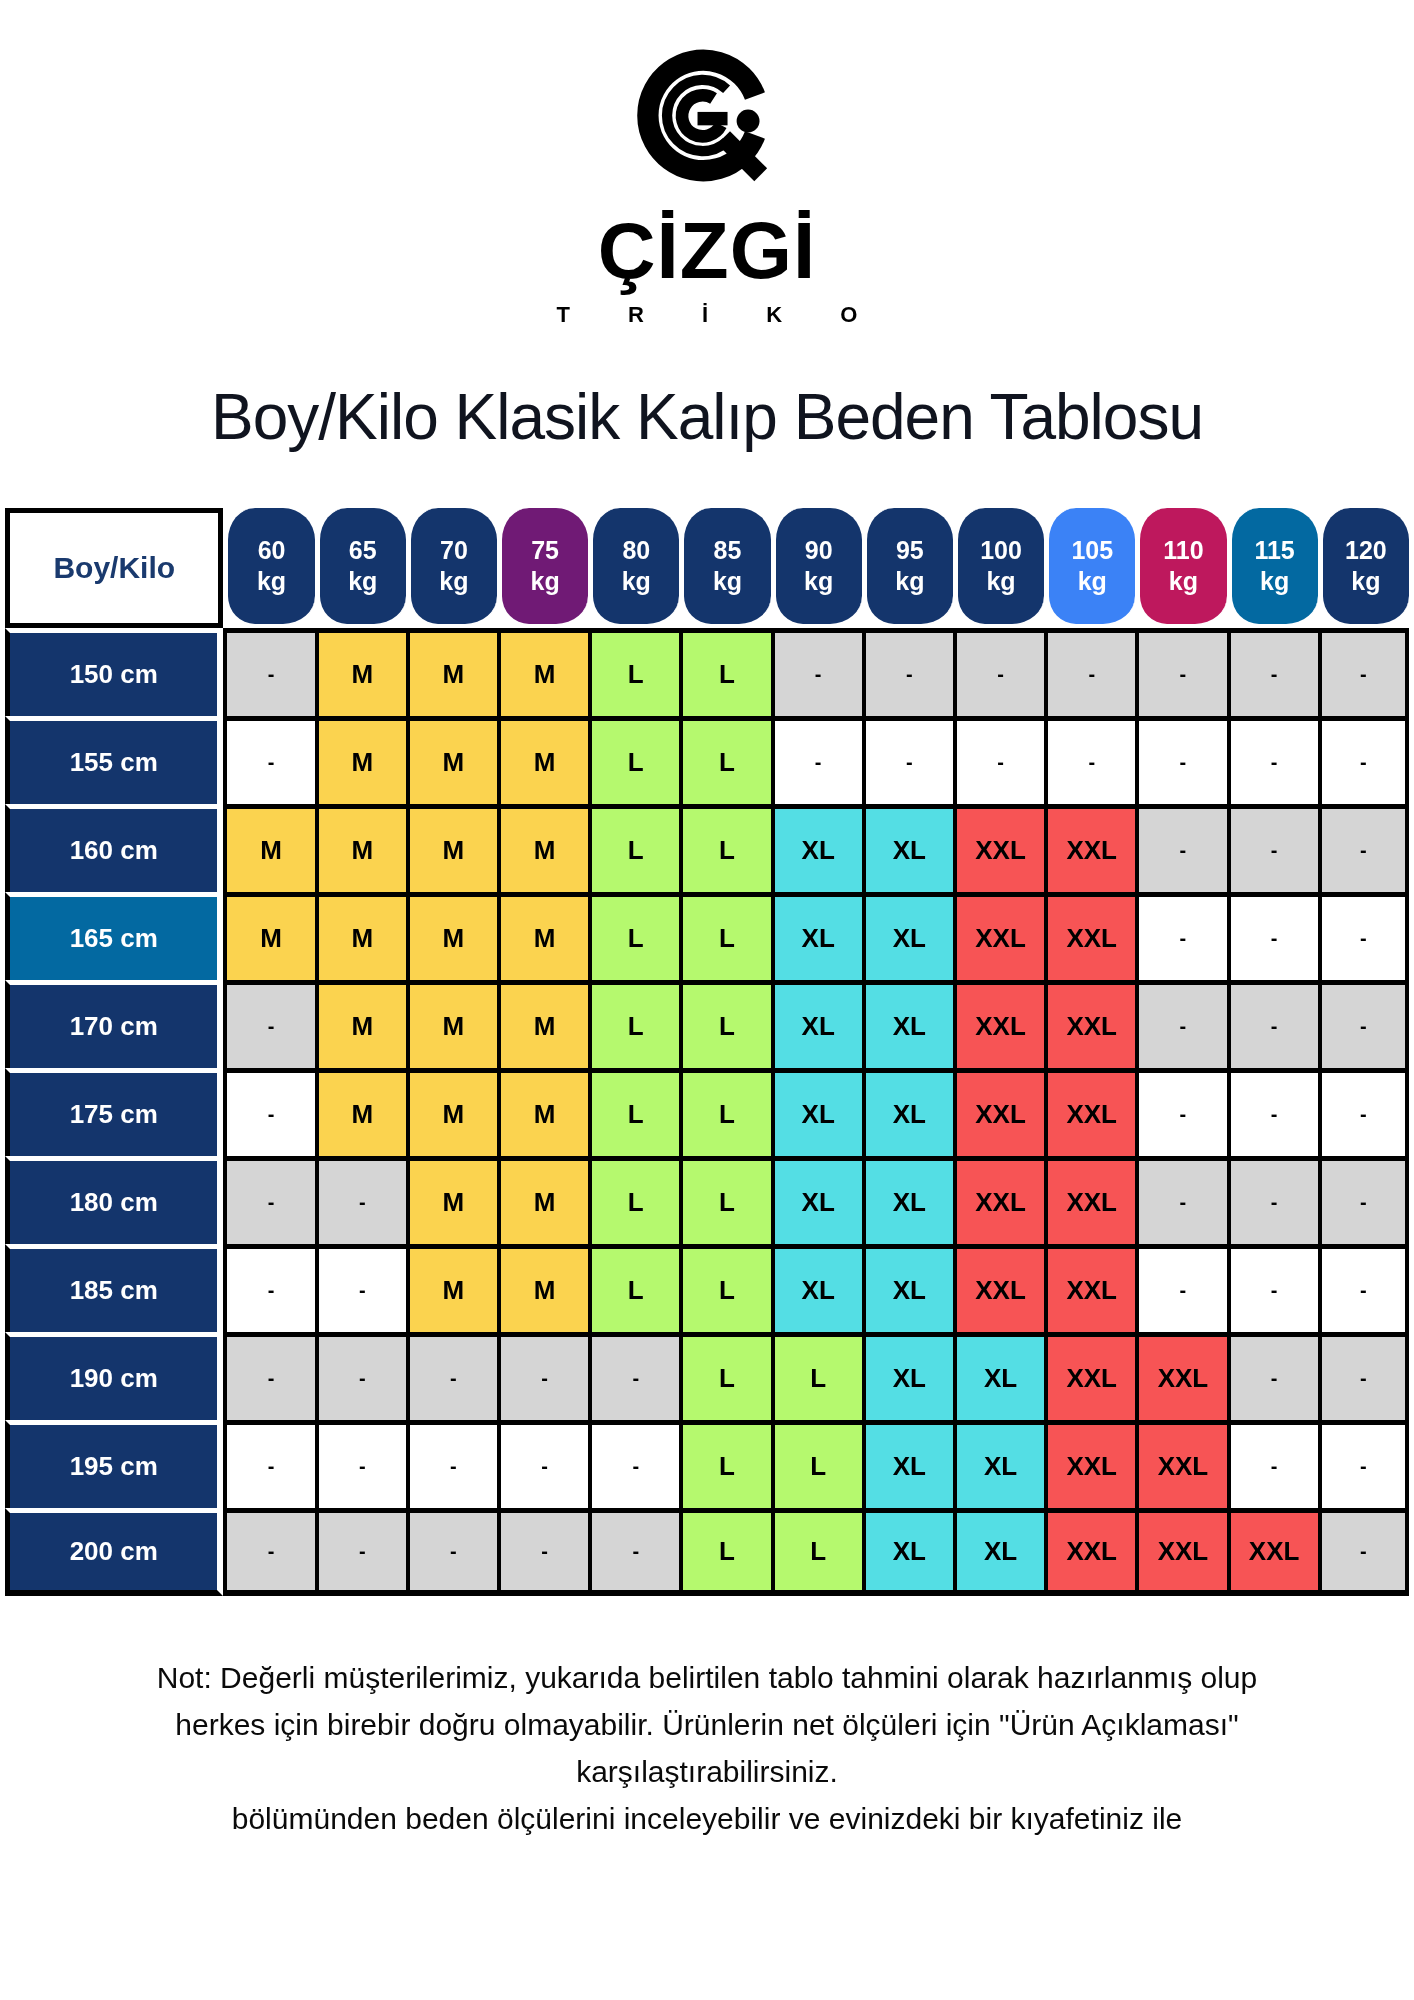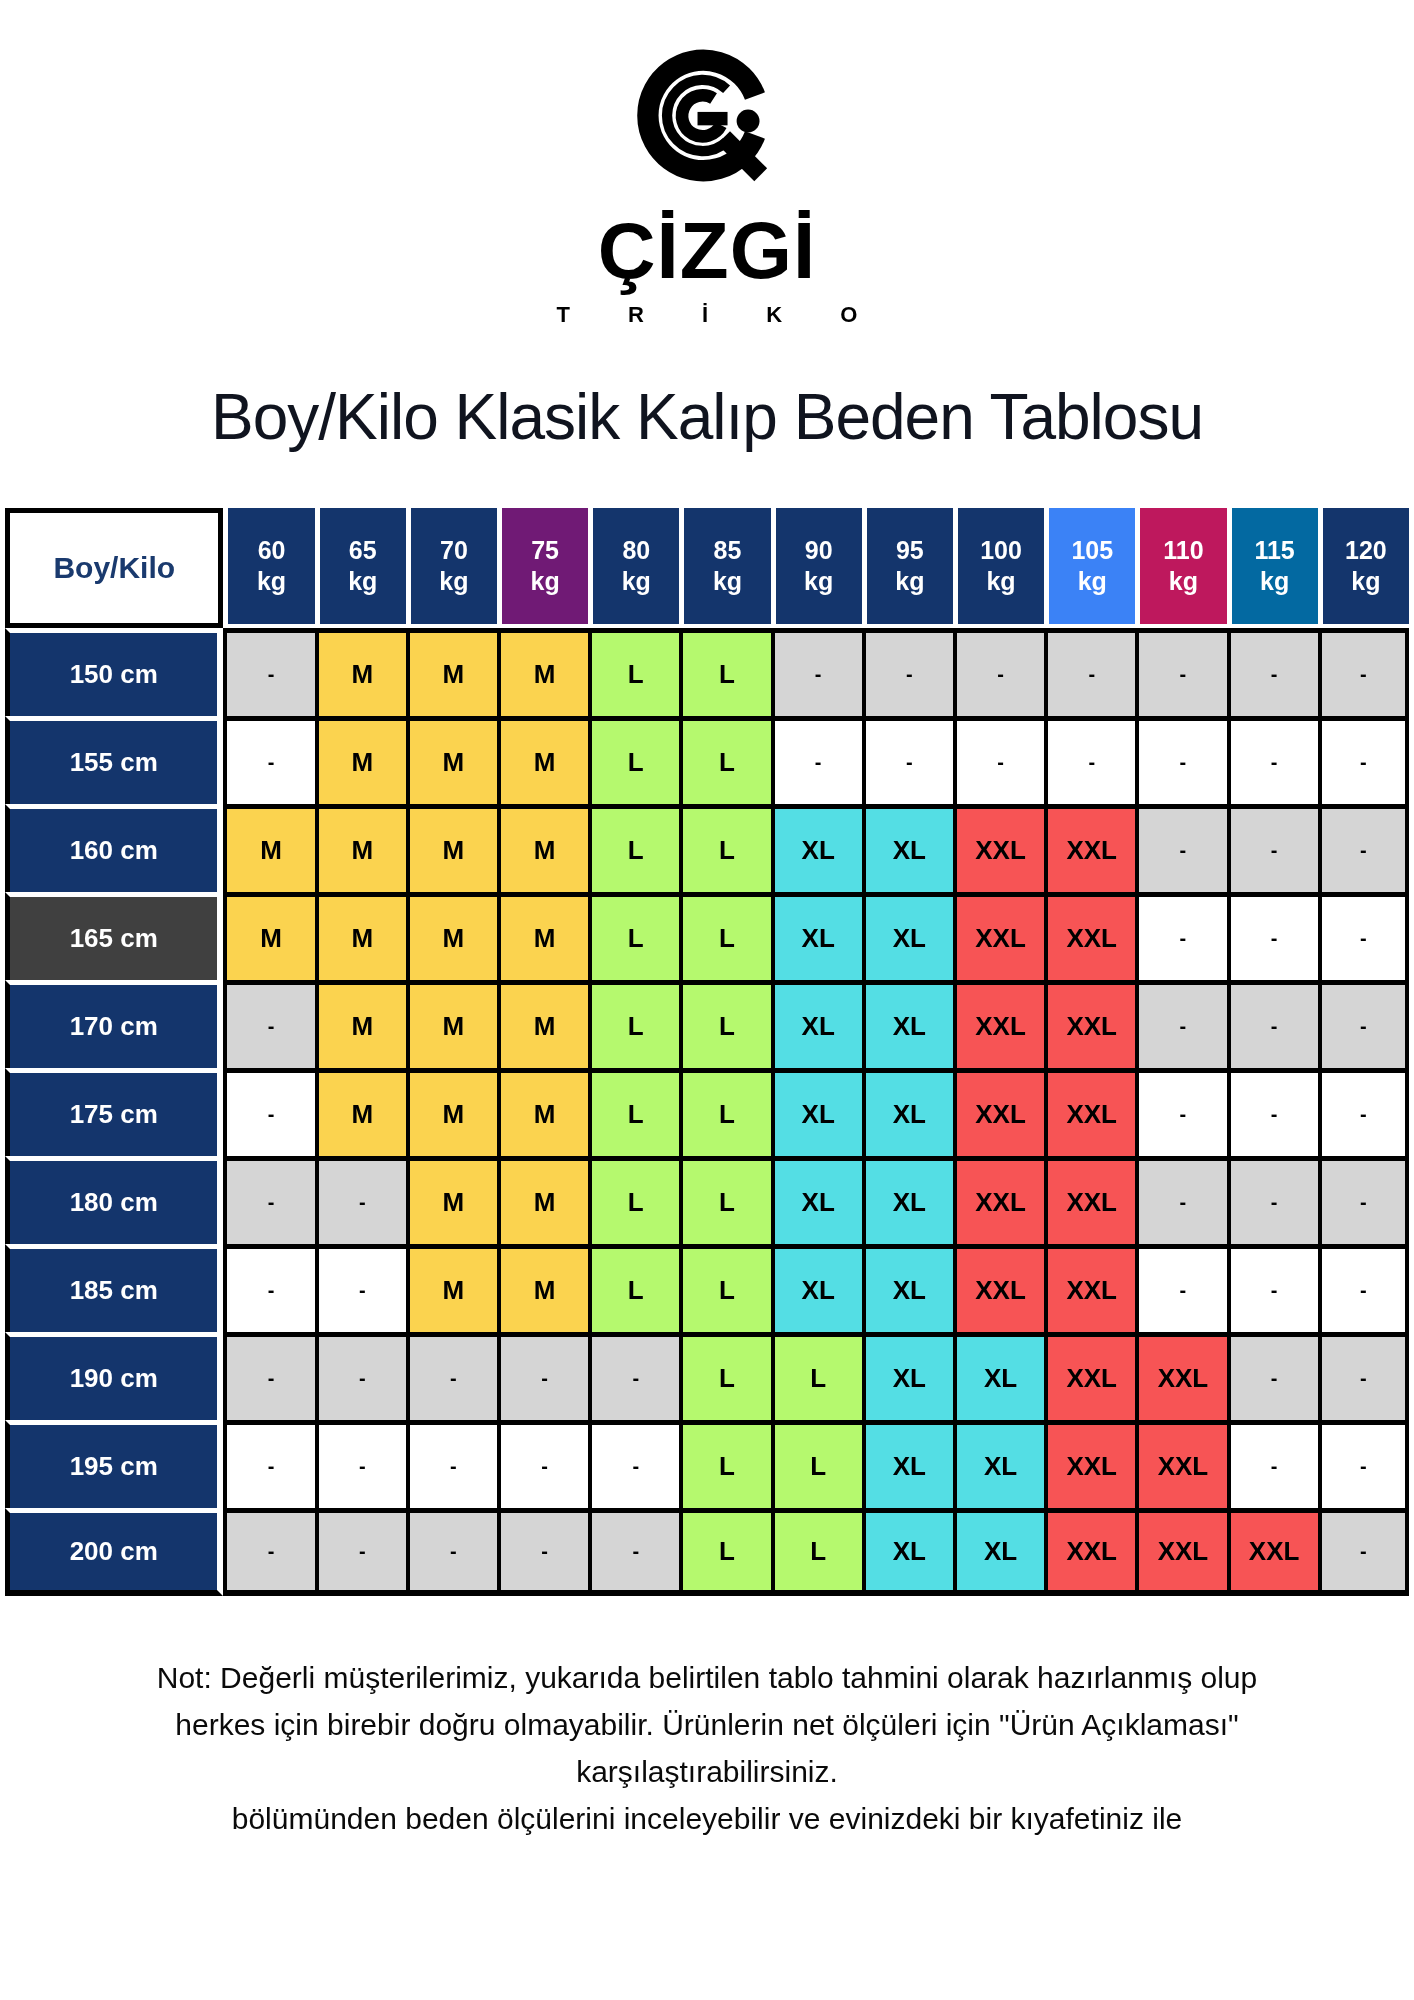--- a/index.html
+++ b/index.html
@@ -33,21 +33,21 @@
   }
   table.size-table th,table.size-table td{
     padding:0;text-align:center;vertical-align:middle;
   }
   th.corner{
     background:#ffffff;border:5px solid #000;
     font-size:30px;font-weight:bold;
   }
   th.kg{
     border-left:5px solid #fff;border-bottom:4px solid #fff;
-    color:#fff;font-weight:bold;font-size:25px;line-height:31px;
+    color:#fff;font-weight:bold;font-size:25px;line-height:31px;border-radius:32px;
   }
   tr.hdr{height:120px;}
   tr.datarow{height:88px;}
   th.rowh{
     border-left:5px solid #000;border-top:5px solid #fff;border-right:6px solid #fff;
     color:#fff;font-weight:bold;font-size:26px;
   }
   tr.datarow:last-child th.rowh{border-bottom:6px solid #000;}
   td.size{
     border-left:4px solid #000;border-top:5px solid #000;
@@ -206,21 +206,21 @@
           <td class="size" style="background: rgb(181, 249, 110);">L</td>
           <td class="size" style="background: rgb(84, 222, 228);">XL</td>
           <td class="size" style="background: rgb(84, 222, 228);">XL</td>
           <td class="size" style="background: rgb(247, 84, 85);">XXL</td>
           <td class="size" style="background: rgb(247, 84, 85);">XXL</td>
           <td class="size dash" style="background: rgb(213, 213, 213);">-</td>
           <td class="size dash" style="background: rgb(213, 213, 213);">-</td>
           <td class="size dash" style="background: rgb(213, 213, 213);">-</td>
         </tr>
         <tr class="datarow">
-          <th class="rowh" style="background: #404040; margin-left: 36px;">165 cm</th>
+          <th class="rowh" style="background: #0369a1; margin-left: 36px;">165 cm</th>
           <td class="size" style="background: rgb(251, 211, 79);">M</td>
           <td class="size" style="background: rgb(251, 211, 79);">M</td>
           <td class="size" style="background: rgb(251, 211, 79);">M</td>
           <td class="size" style="background: rgb(251, 211, 79);">M</td>
           <td class="size" style="background: rgb(181, 249, 110);">L</td>
           <td class="size" style="background: rgb(181, 249, 110);">L</td>
           <td class="size" style="background: rgb(84, 222, 228);">XL</td>
           <td class="size" style="background: rgb(84, 222, 228);">XL</td>
           <td class="size" style="background: rgb(247, 84, 85);">XXL</td>
           <td class="size" style="background: rgb(247, 84, 85);">XXL</td>

